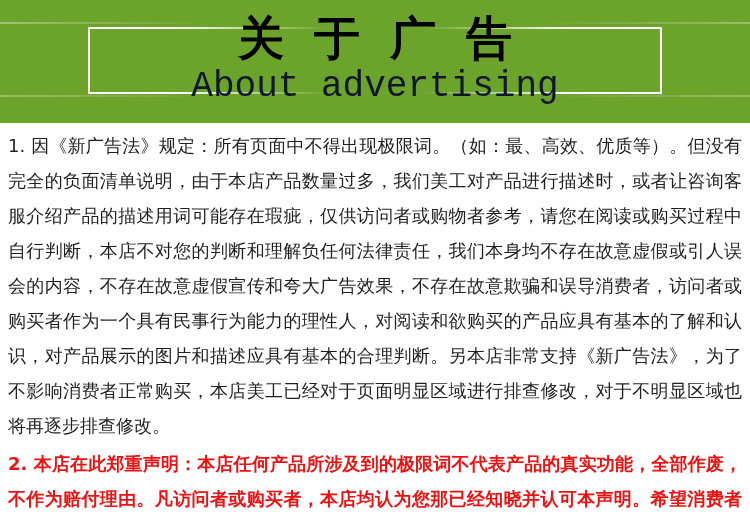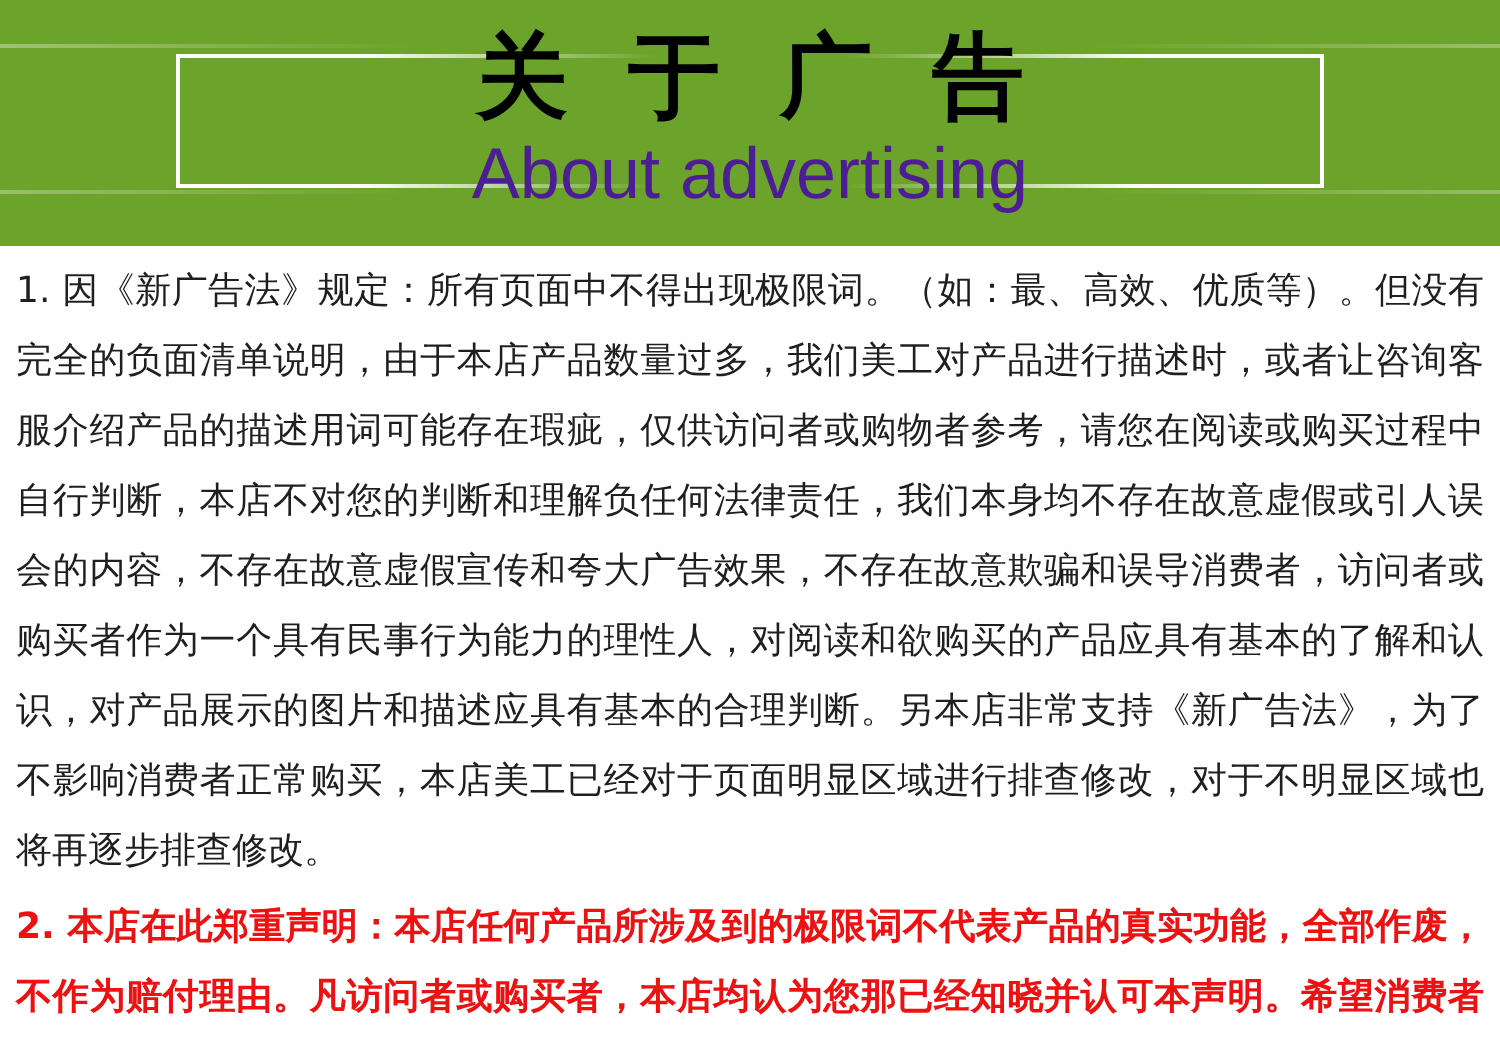--- a/index.html
+++ b/index.html
@@ -75,22 +75,22 @@
     box-sizing: border-box;
     line-height: 56px;
     white-space: nowrap;
   }
   .title-en {
     position: absolute;
     top: 66px;
     left: 0;
     width: 100%;
     text-align: center;
-    color: #4c1d95;
-    font-family: Liberation Sans, sans-serif;
+    color: #0f172a;
+    font-family: Liberation Mono, monospace;
     font-size: 36px;
     line-height: 42px;
     letter-spacing: 0px;
     white-space: nowrap;
   }
 
   
   .body-text {
     padding: 5px 8px 0 8px;
   }

